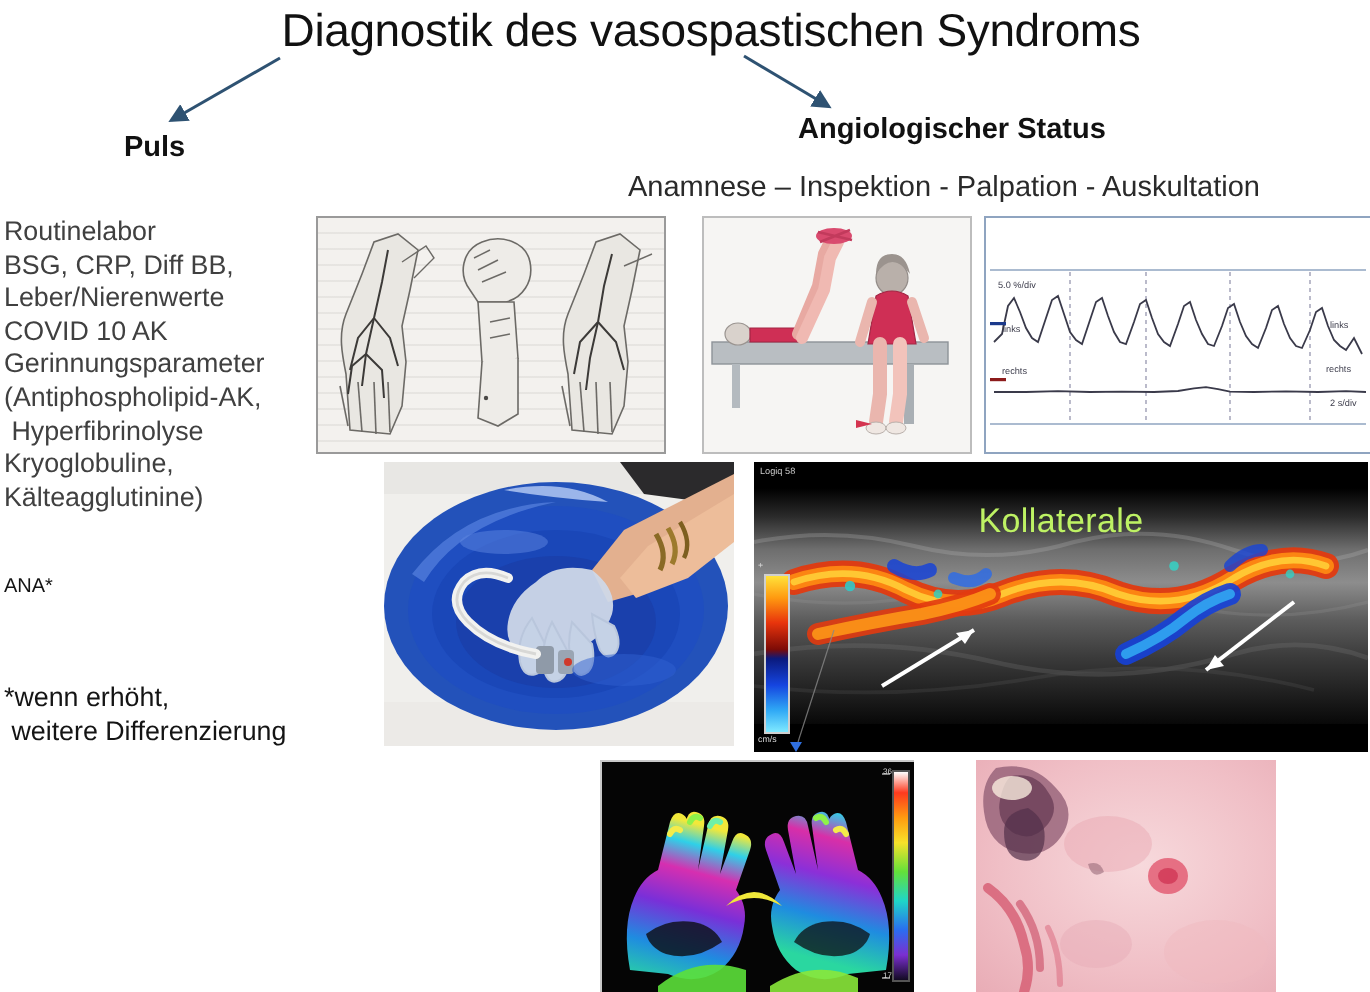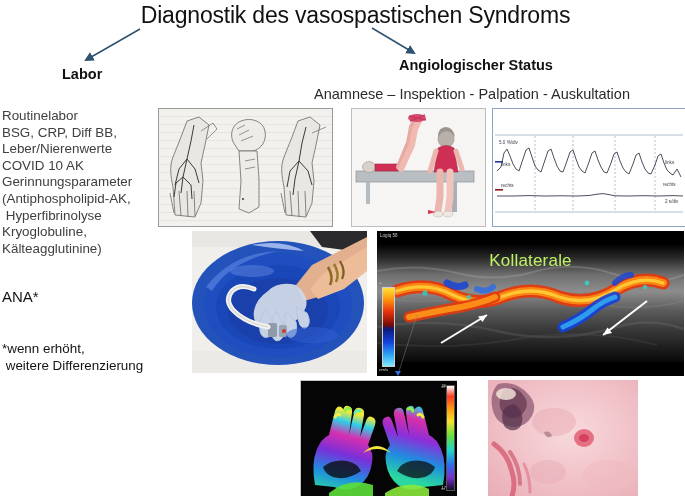--- a/index.html
+++ b/index.html
@@ -66,21 +66,21 @@
     width: 160px;
     font-size: 13.4px;
     line-height: 16.6px;
     color: #404040;
     white-space: pre-wrap;
   }
   #ana-line {
     position: absolute;
     left: 2px;
     top: 288px;
-    font-size: 15px;
+    font-size: 10px;
     color: #141414;
   }
   #footnote {
     position: absolute;
     left: 2px;
     top: 341px;
     width: 200px;
     font-size: 13.4px;
     line-height: 16.6px;
     color: #141414;
@@ -244,21 +244,21 @@
 
   <svg class="arrow-svg" id="arrow-right" width="60" height="44" viewBox="0 0 60 44">
     <defs>
       <marker id="ah2" markerWidth="7" markerHeight="7" refX="5" refY="3.2" orient="auto">
         <path d="M0,0 L6.4,3.2 L0,6.4 z" fill="#2e5272"></path>
       </marker>
     </defs>
     <line x1="2" y1="2" x2="44" y2="27" stroke="#2e5272" stroke-width="1.5" marker-end="url(#ah2)"></line>
   </svg>
 
-  <div class="col-head" id="labor-head">Labor</div>
+  <div class="col-head" id="labor-head">Puls</div>
   <div class="col-head" id="angio-head">Angiologischer Status</div>
   <div class="subhead">Anamnese – Inspektion - Palpation - Auskultation</div>
 
   <div id="lab-list">Routinelabor
 BSG, CRP, Diff BB,
 Leber/Nierenwerte
 COVID 10 AK
 Gerinnungsparameter
 (Antiphospholipid-AK,
  Hyperfibrinolyse

